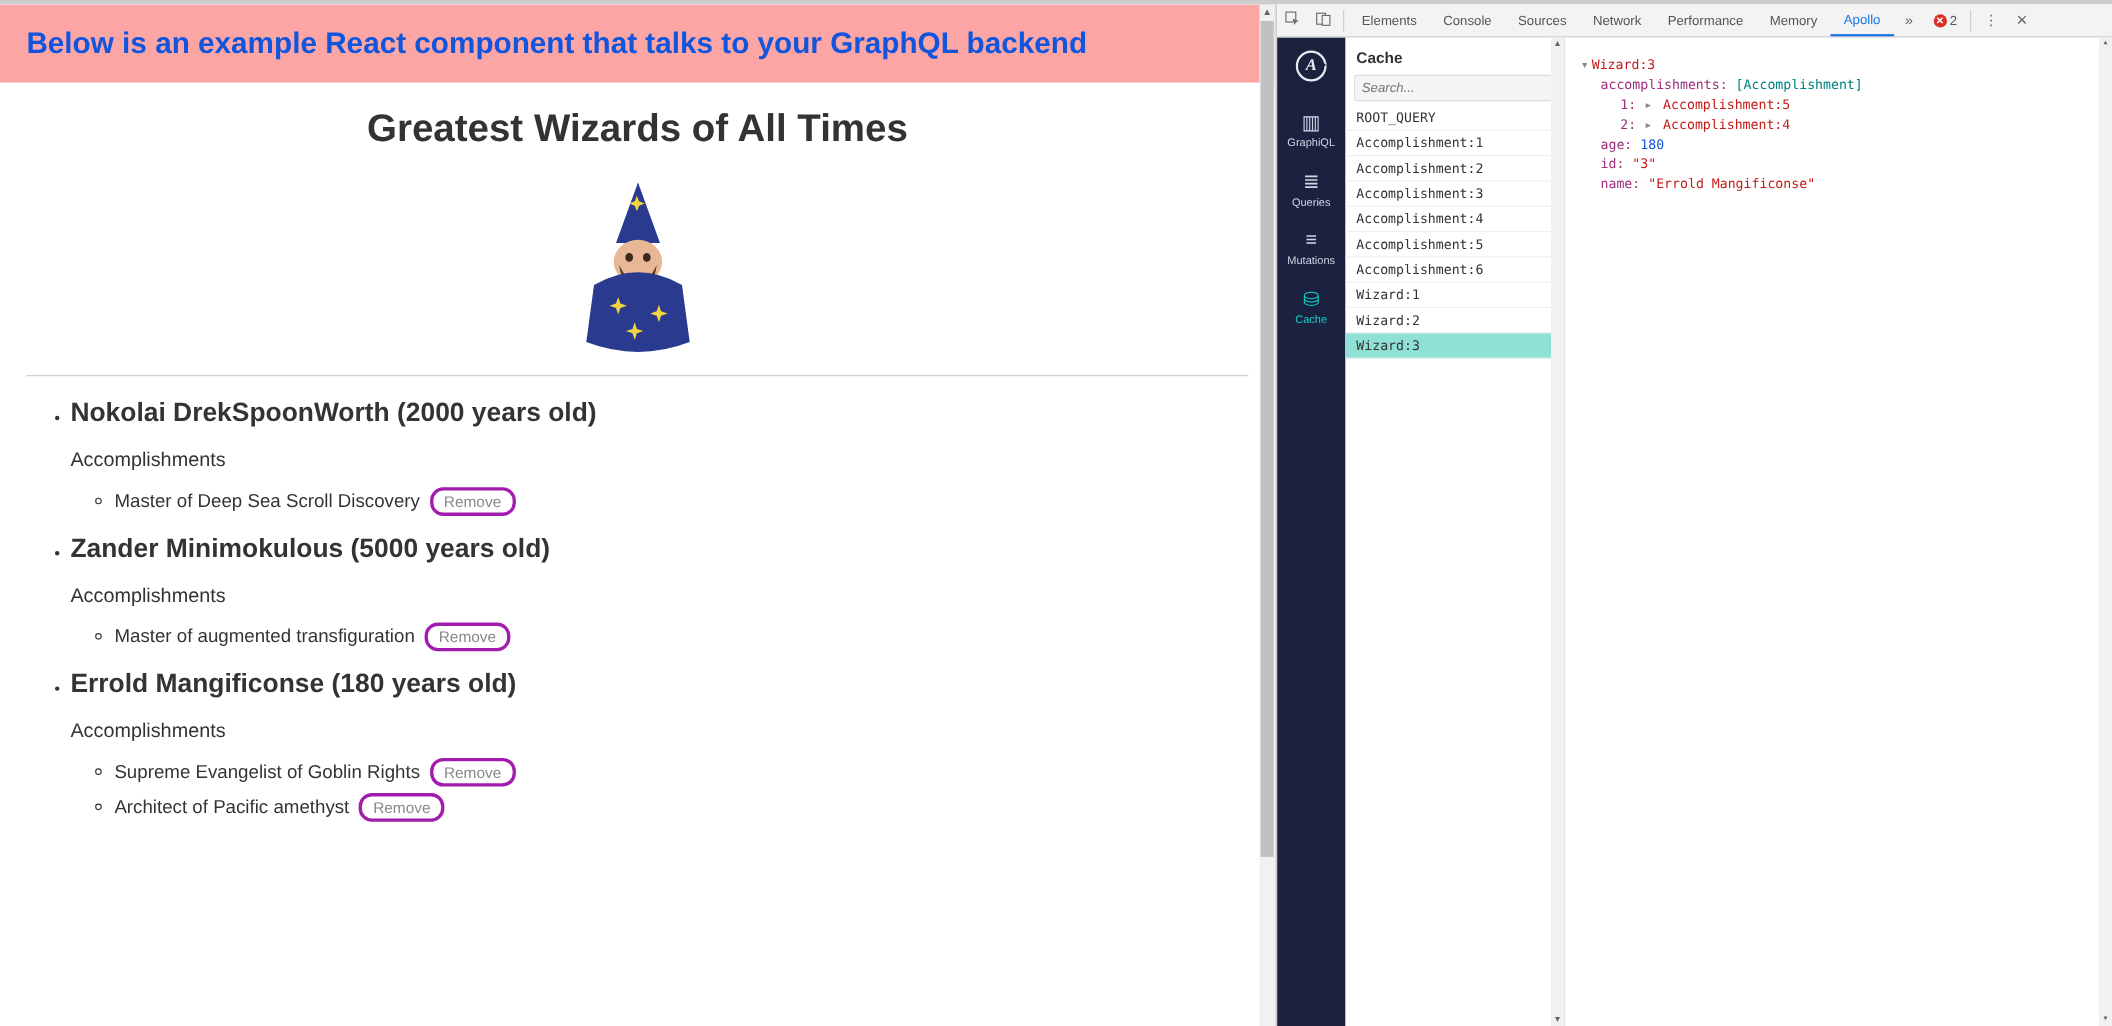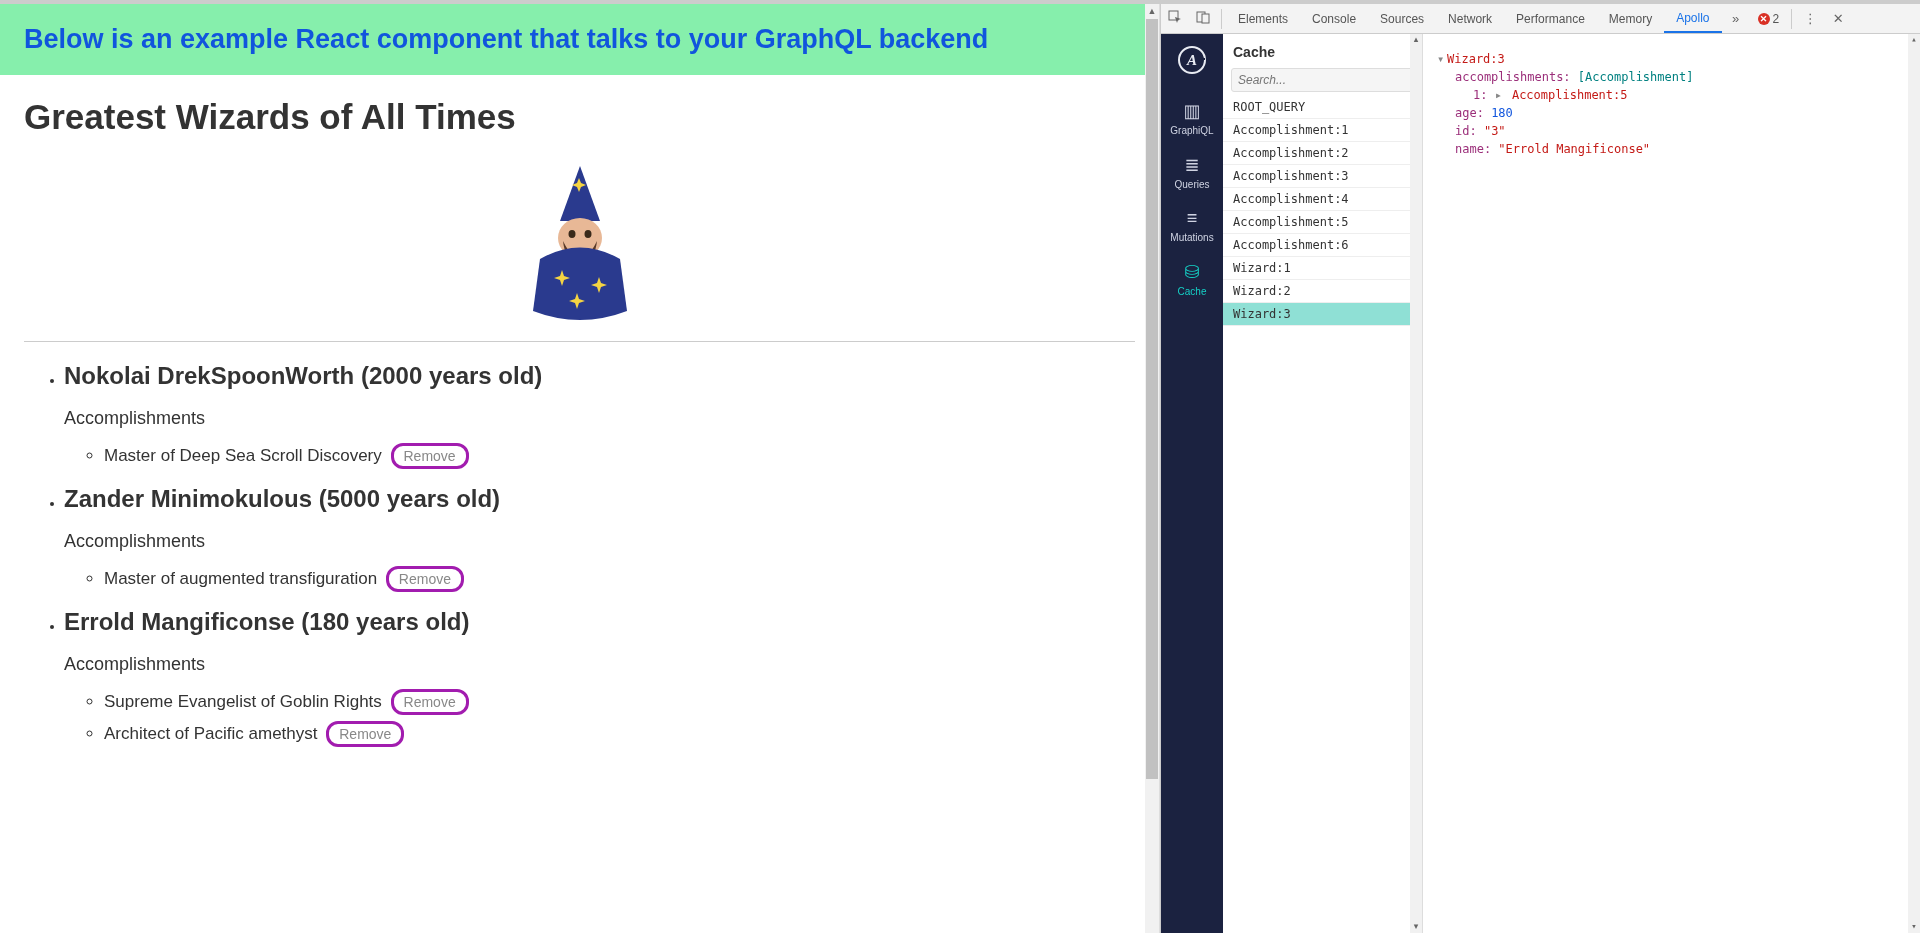--- a/index.html
+++ b/index.html
@@ -4,23 +4,23 @@
 <style>
 * { box-sizing: border-box; margin: 0; padding: 0; }
 body { font-family: -apple-system, "Segoe UI", Arial, sans-serif; font-size: 13px; color: #333; background: #fff; overflow: hidden; }
 .root { display: flex; width: 1920px; height: 933px; border-top: 4px solid #ccc; }
 
 
 .app-pane { width: 1160px; border-right: 1px solid #ddd; position: relative; overflow: hidden; }
 .app-scroll { position: absolute; right: 0; top: 0; bottom: 0; width: 14px; background: #f1f1f1; display: flex; flex-direction: column; align-items: center; }
 .app-scroll .arrow { font-size: 9px; color: #666; height: 14px; display: flex; align-items: center; justify-content: center; }
 .app-scroll .thumb { background: #c1c1c1; width: 12px; height: 760px; border-radius: 0; margin-top: 1px; }
-.banner { background: #86efac; color: #1155dd; font-size: 27px; font-weight: 700; padding: 20px 24px; }
+.banner { background: #fca5a5; color: #1155dd; font-size: 27px; font-weight: 700; padding: 20px 24px; }
 .app-content { padding: 22px 24px; }
-.app-content h1 { text-align: left; font-size: 35px; font-weight: 900; }
+.app-content h1 { text-align: center; font-size: 35px; font-weight: 900; }
 .wizard-illus { display:flex; justify-content:center; margin: 24px 0 10px; }
 .wizard-illus svg { width: 130px; height: 160px; }
 .app-content hr { border: none; border-top: 1px solid #ccc; margin: 20px 0; }
 .wizards { padding-left: 40px; }
 .wizard-item { margin-bottom: 16px; }
 .wizard-item::marker { font-size: 12px; }
 .wizard-item h2 { font-size: 24px; font-weight: 900; margin-bottom: 18px; }
 .acc-header { font-size: 18px; font-weight: 400; margin: 6px 0 14px; }
 .acc-list { list-style-type: circle; padding-left: 40px; }
 .acc-list li { font-size: 17px; margin-bottom: 6px; }
@@ -190,20 +190,21 @@
           <div style="flex:1"></div>
           <div class="arrow">▾</div>
         </div>
       </div>
 
       <div class="details-col">
         <div class="tree" id="detail-tree">
             <div class=""><span class="caret">▾</span><span class="str">Wizard:3</span></div>
             <div class="ind1"><span class="key">accomplishments:</span> <span class="type">[Accomplishment]</span></div>
             <div class="ind2"><span class="key">1:</span> <span class="caret">▸</span> <span class="str">Accomplishment:5</span></div>
+            <div class="ind2"><span class="key">2:</span> <span class="caret">▸</span> <span class="str">Accomplishment:4</span></div>
             <div class="ind1"><span class="key">age:</span> <span class="num">180</span></div>
             <div class="ind1"><span class="key">id:</span> <span class="str">"3"</span></div>
             <div class="ind1"><span class="key">name:</span> <span class="str">"Errold Mangificonse"</span></div>
           </div>
         <div class="dc-scroll">
           <div class="arrow">▴</div>
           <div style="flex:1"></div>
           <div class="arrow">▾</div>
         </div>
       </div>

